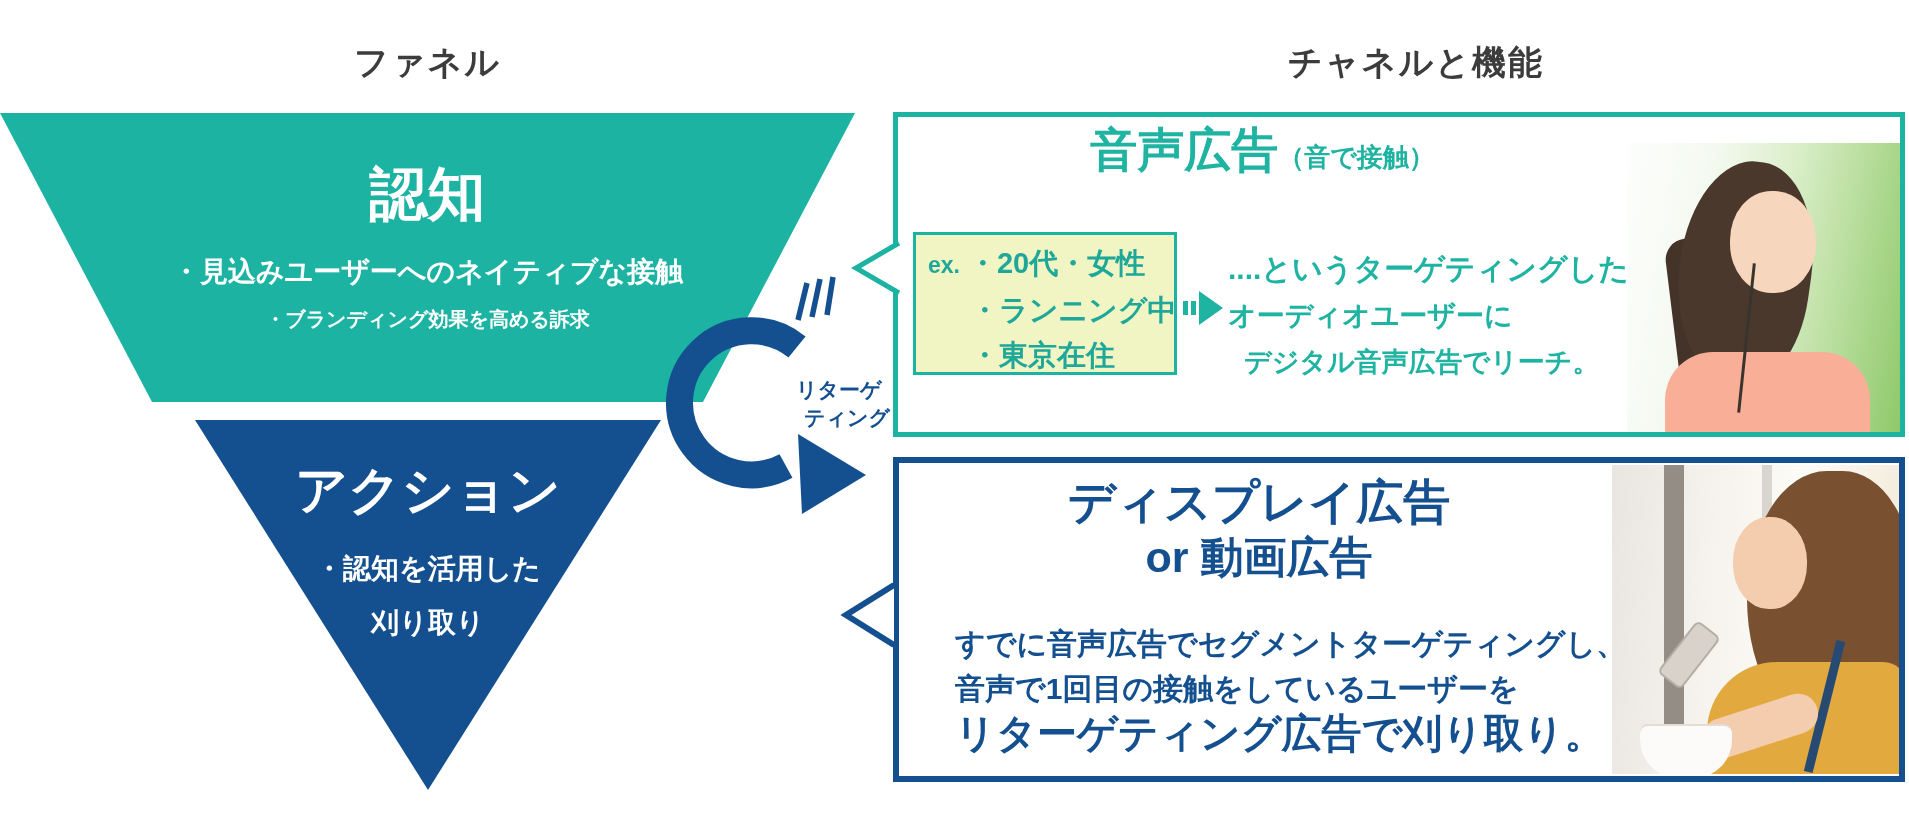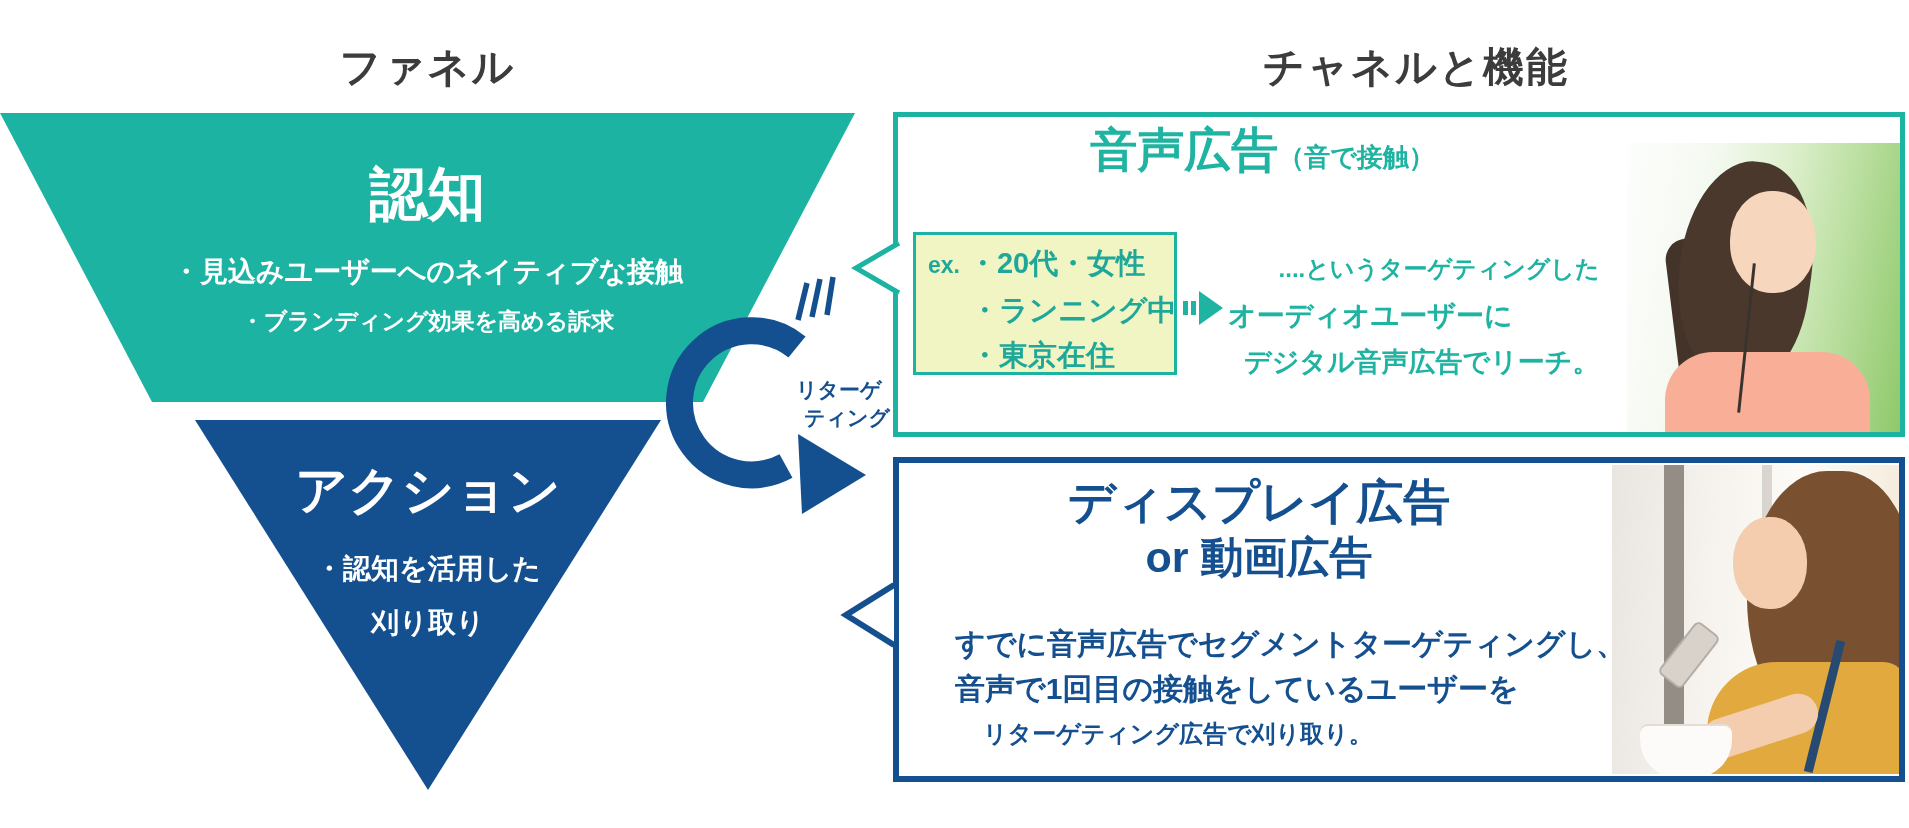--- a/index.html
+++ b/index.html
@@ -2,21 +2,21 @@
 <html><head>
 <meta charset="utf-8">
 <style>
   html,body{margin:0;padding:0;background:#fff;}
   #canvas{
     position:relative;width:1909px;height:828px;background:#ffffff;
     font-family:"Liberation Sans","DejaVu Sans",sans-serif;overflow:hidden;
   }
   .abs{position:absolute;}
   
-  .section-title{font-size:41px;font-weight:700;color:#3c3c3c;text-align:center;letter-spacing:2px;}
+  .section-title{font-size:34px;font-weight:700;color:#3c3c3c;text-align:center;letter-spacing:2px;}
   
   #funnel-top{left:0;top:0;width:1909px;height:828px;background:#1db3a2;
     clip-path:polygon(0px 113px,855px 113px,703px 402px,152px 402px);}
   #funnel-bottom{left:0;top:0;width:1909px;height:828px;background:#14508f;
     clip-path:polygon(195px 420px,661px 420px,428px 790px);}
   .funnel-text{color:#ffffff;text-align:center;font-weight:700;}
   
   .bubble{box-sizing:border-box;background:#fff;}
   #audio-box{left:893px;top:112px;width:1012px;height:325px;border:5px solid #1db3a2;}
   #display-box{left:893px;top:457px;width:1012px;height:325px;border:6px solid #14508f;}
@@ -57,21 +57,21 @@
 <div id="canvas">
 
   <div class="abs section-title" style="left:0;top:40px;width:855px;">ファネル</div>
   <div class="abs section-title" style="left:1116px;top:40px;width:600px;">チャネルと機能</div>
 
   <div class="abs" id="funnel-top"></div>
   <div class="abs" id="funnel-bottom"></div>
 
   <div class="abs funnel-text" style="left:0;top:156px;width:855px;font-size:58px;">認知</div>
   <div class="abs funnel-text" style="left:0;top:253px;width:855px;font-size:28px;">・見込みユーザーへのネイティブな接触</div>
-  <div class="abs funnel-text" style="left:0;top:306px;width:855px;font-size:23px;">・ブランディング効果を高める訴求</div>
+  <div class="abs funnel-text" style="left:0;top:306px;width:855px;font-size:20px;">・ブランディング効果を高める訴求</div>
   <div class="abs funnel-text" style="left:195px;top:456px;width:466px;font-size:52px;">アクション</div>
   <div class="abs funnel-text" style="left:195px;top:550px;width:466px;font-size:28px;text-align:center;">・認知を活用した</div>
   <div class="abs funnel-text" style="left:195px;top:604px;width:466px;font-size:28px;">刈り取り</div>
 
   <svg class="abs" style="left:640px;top:250px;" width="260" height="280" viewBox="640 250 260 280">
     <path d="M 797 347 A 72 72 0 1 0 786 466" fill="none" stroke="#14508f" stroke-width="27"></path>
     <polygon points="798,434 866,475 802,514" fill="#14508f"></polygon>
     <path d="M 807 283 L 798 320 M 820 279 L 812 317 M 833 277 L 827 315" fill="none" stroke="#14508f" stroke-width="5.5"></path>
   </svg>
   <div class="abs blue-text" style="left:796px;top:376px;font-size:21px;font-weight:700;">リターゲ</div>
@@ -94,21 +94,21 @@
       <div class="ex-row ex-indent">・東京在住</div>
     </div>
 
     <svg class="abs" style="left:285px;top:172px;" width="42" height="38" viewBox="0 0 42 38">
       <rect x="0" y="12" width="5" height="14" fill="#1fb3a2"></rect>
       <rect x="8" y="12" width="5" height="14" fill="#1fb3a2"></rect>
       <polygon points="16,2 40,19 16,36" fill="#1fb3a2"></polygon>
     </svg>
 
     <div class="abs" style="left:330px;top:128px;">
-      <div class="desc-line teal-text" style="font-size:24px;line-height:47px;text-align:right;">....というターゲティングした</div>
+      <div class="desc-line teal-text" style="font-size:30px;line-height:47px;text-align:right;">....というターゲティングした</div>
       <div class="desc-line teal-text" style="font-size:28px;line-height:47px;">オーディオユーザーに</div>
       <div class="desc-line teal-text" style="font-size:27px;line-height:47px;margin-left:16px;">デジタル音声広告でリーチ。</div>
     </div>
 
     <div class="abs photo" id="photo-run">
       <div class="ponytail"></div>
       <div class="hair"></div>
       <div class="face"></div>
       <div class="shirt"></div>
       <div class="wire"></div>
@@ -119,21 +119,21 @@
     <svg class="abs" style="left:-62px;top:119px;" width="60" height="66" viewBox="0 0 60 66">
       <path d="M 57 3 L 9 33 L 57 63" fill="#ffffff" stroke="#14508f" stroke-width="6"></path>
     </svg>
 
     <div class="abs blue-text" style="left:0;top:8px;width:720px;text-align:center;font-size:47px;font-weight:700;">ディスプレイ広告</div>
     <div class="abs blue-text" style="left:0;top:66px;width:720px;text-align:center;font-size:43px;font-weight:700;">or 動画広告</div>
 
     <div class="abs" style="left:56px;top:158px;">
       <div class="desc-line blue-text" style="font-size:30px;line-height:45px;">すでに音声広告でセグメントターゲティングし、</div>
       <div class="desc-line blue-text" style="font-size:30px;line-height:45px;">音声で1回目の接触をしているユーザーを</div>
-      <div class="desc-line blue-text" style="font-size:24px;line-height:45px;margin-left:28px;">リターゲティング広告で刈り取り。</div>
+      <div class="desc-line blue-text" style="font-size:40px;line-height:45px;">リターゲティング広告で刈り取り。</div>
     </div>
 
     <div class="abs photo" id="photo-display">
       <div class="bar"></div>
       <div class="bar2"></div>
       <div class="hair"></div>
       <div class="face"></div>
       <div class="top"></div>
       <div class="strap"></div>
       <div class="arm"></div>

